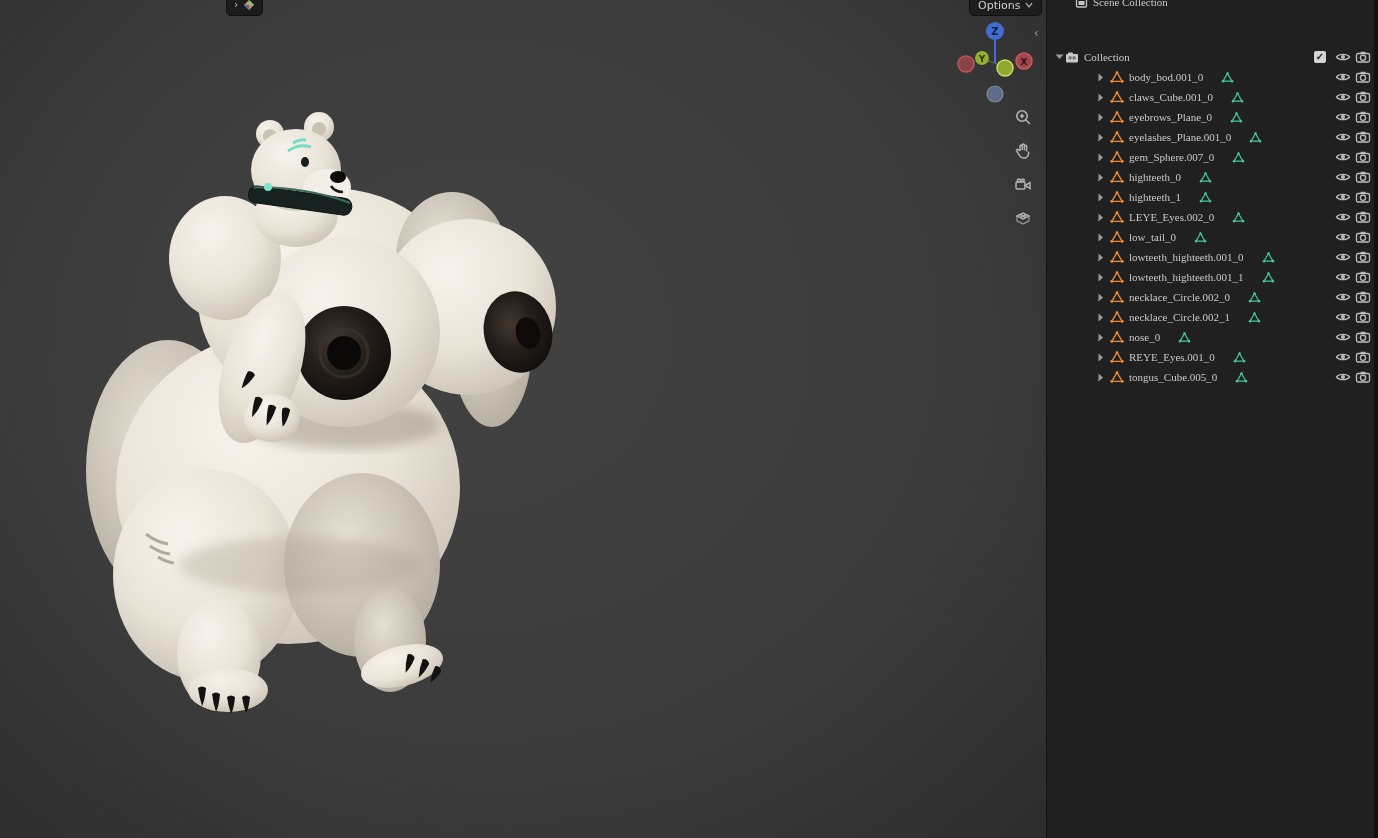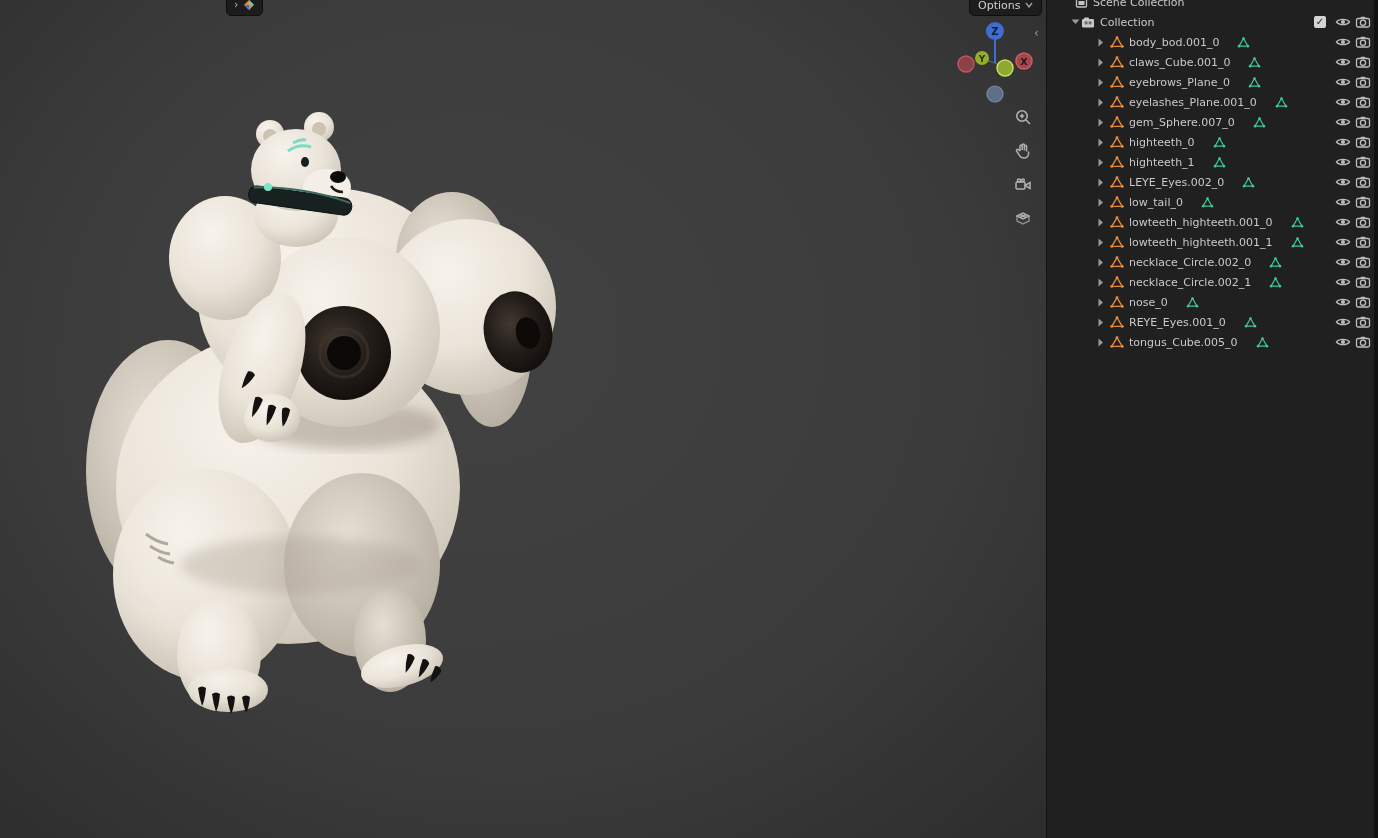--- a/index.html
+++ b/index.html
@@ -16,27 +16,27 @@
     background:#1c1c1c;border:1px solid #0e0e0e;border-radius:5px;padding:0 7px;color:#bdbdbd;font-size:11px;}
   .options-btn{position:absolute;left:969px;top:-6px;height:20px;display:flex;align-items:center;gap:5px;
     background:#1d1d1d;border:1px solid #0f0f0f;border-radius:5px;padding:0 8px;color:#cfcfcf;font-size:11px;}
   .sidebar-arrow{position:absolute;left:1034px;top:27px;color:#9a9a9a;font-size:12px;line-height:12px;cursor:pointer;}
 
   .gizmo{position:absolute;left:955px;top:18px;width:82px;height:88px;}
   .vp-tools{position:absolute;left:1012px;top:106px;display:flex;flex-direction:column;gap:12px;}
   .vp-tool{width:22px;height:22px;display:flex;align-items:center;justify-content:center;opacity:.85;cursor:pointer;}
 
   
-  .outliner{position:absolute;left:1046px;top:0;width:328px;height:838px;background:#202020;border-left:1px solid #121212;box-sizing:border-box;}
+  .outliner{position:absolute;left:1046px;top:0;width:328px;height:838px;background:#202020;border-left:1px solid #121212;box-sizing:border-box;font-family:Liberation Serif, serif;}
   .ol-rows{margin-top:-8px;}
   .ol-row{position:relative;height:20px;display:flex;align-items:center;color:#c9c9c9;font-size:11px;white-space:nowrap;}
   .ol-label{margin-left:5px;}
   .chev{width:12px;height:12px;display:flex;align-items:center;justify-content:center;flex:0 0 12px;}
   .row-scene{padding-left:28px;}
-  .row-collection{padding-left:22px;}
+  .row-collection{padding-left:6px;margin-top:35px;}
   .row-object{padding-left:48px;}
   .icon{display:flex;align-items:center;justify-content:center;}
   .data-icon{margin-left:18px;}
   .eye-slot{position:absolute;left:288px;top:2px;}
   .cam-slot{position:absolute;left:308px;top:2px;}
   .chk-slot{position:absolute;left:267px;top:4px;width:12px;height:12px;background:#d4d4d4;border-radius:2px;
     display:flex;align-items:center;justify-content:center;color:#1c1c1c;font-size:10px;font-weight:bold;line-height:10px;}
 </style>
 </head>
 <body>

